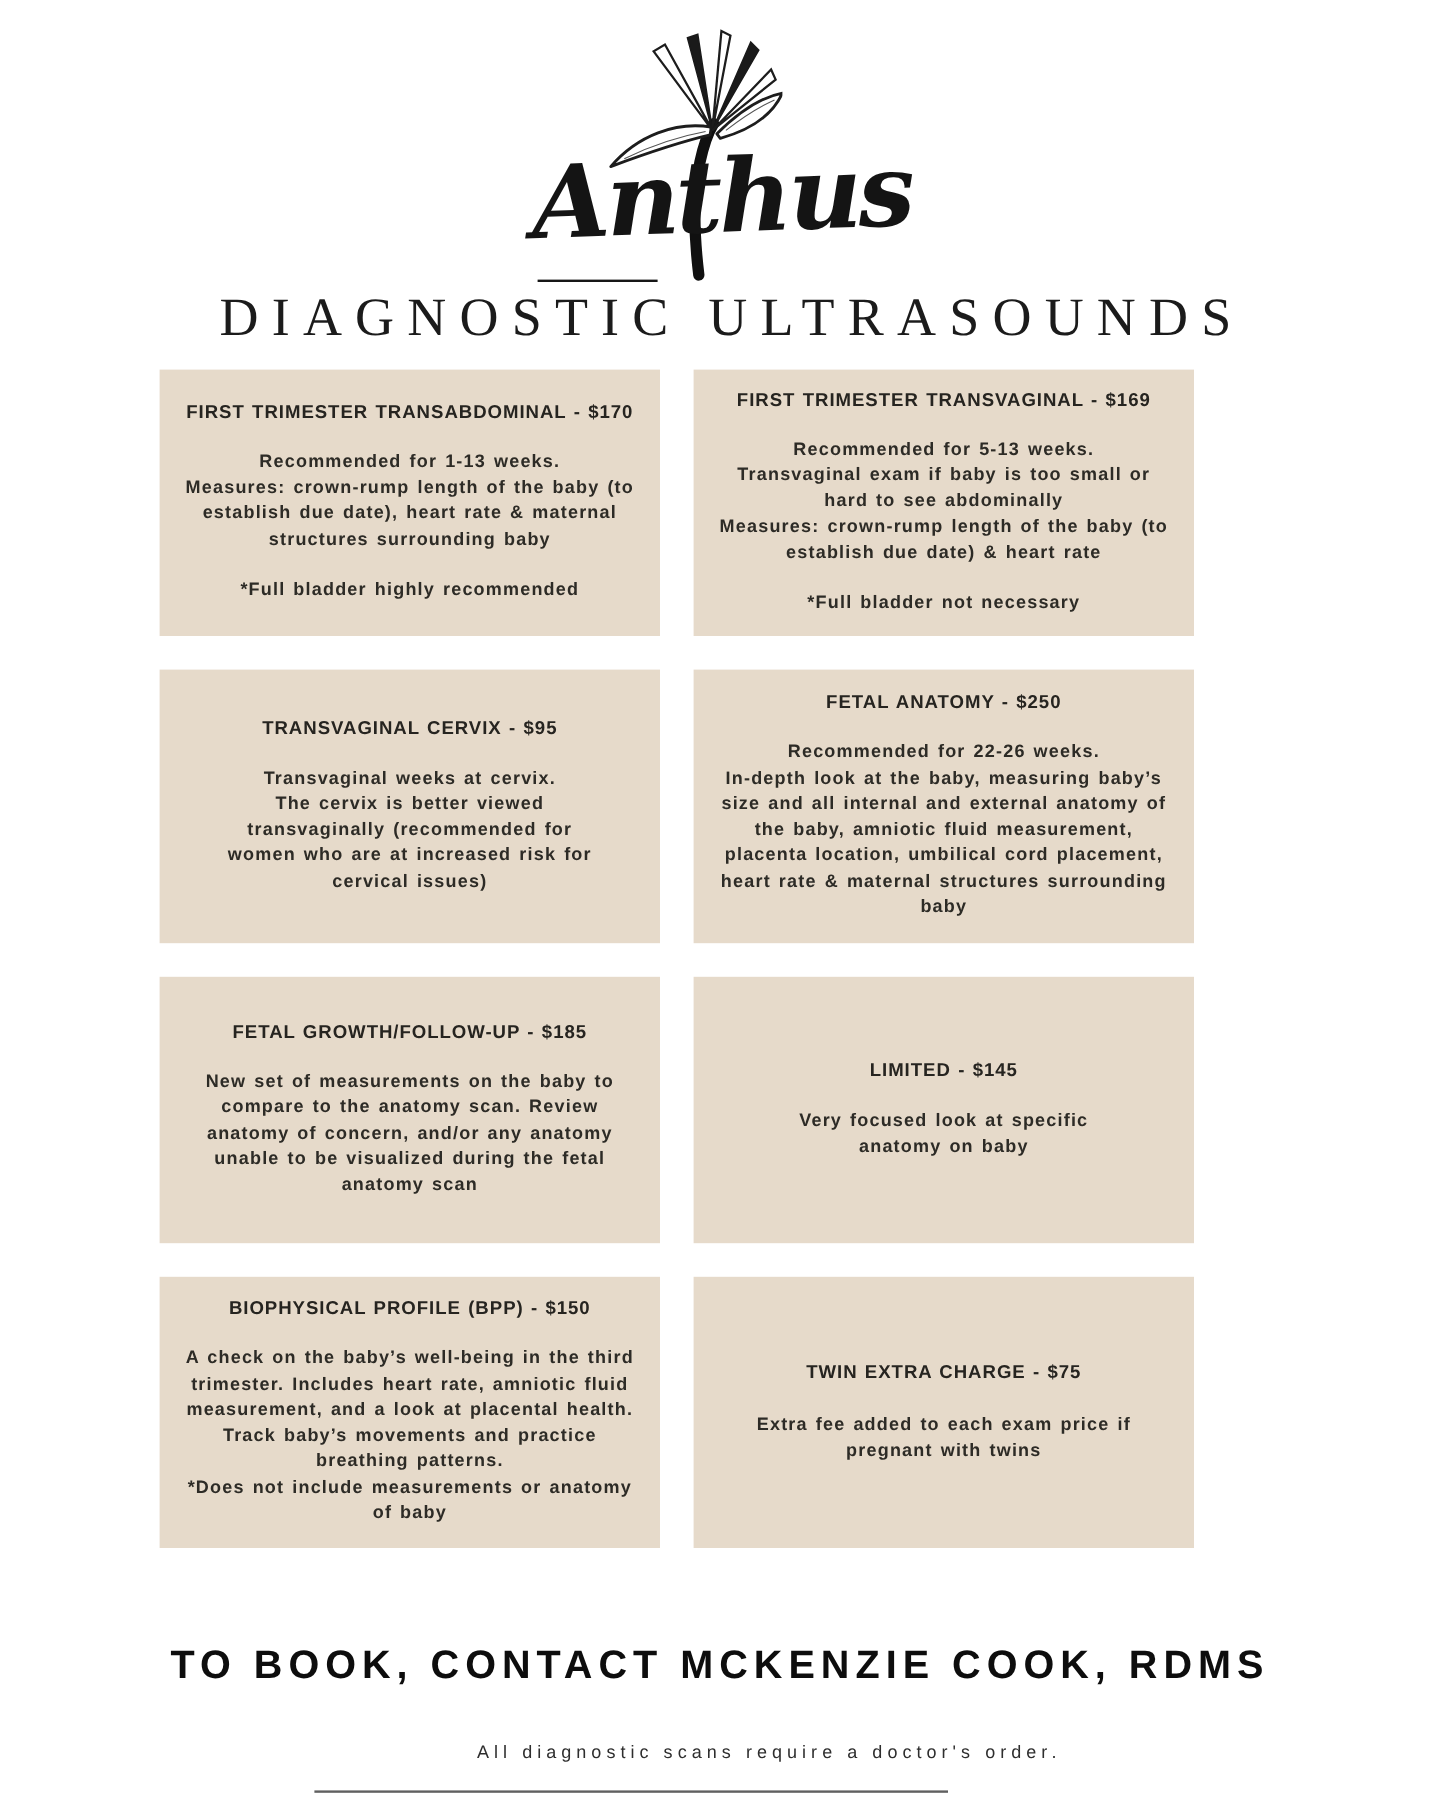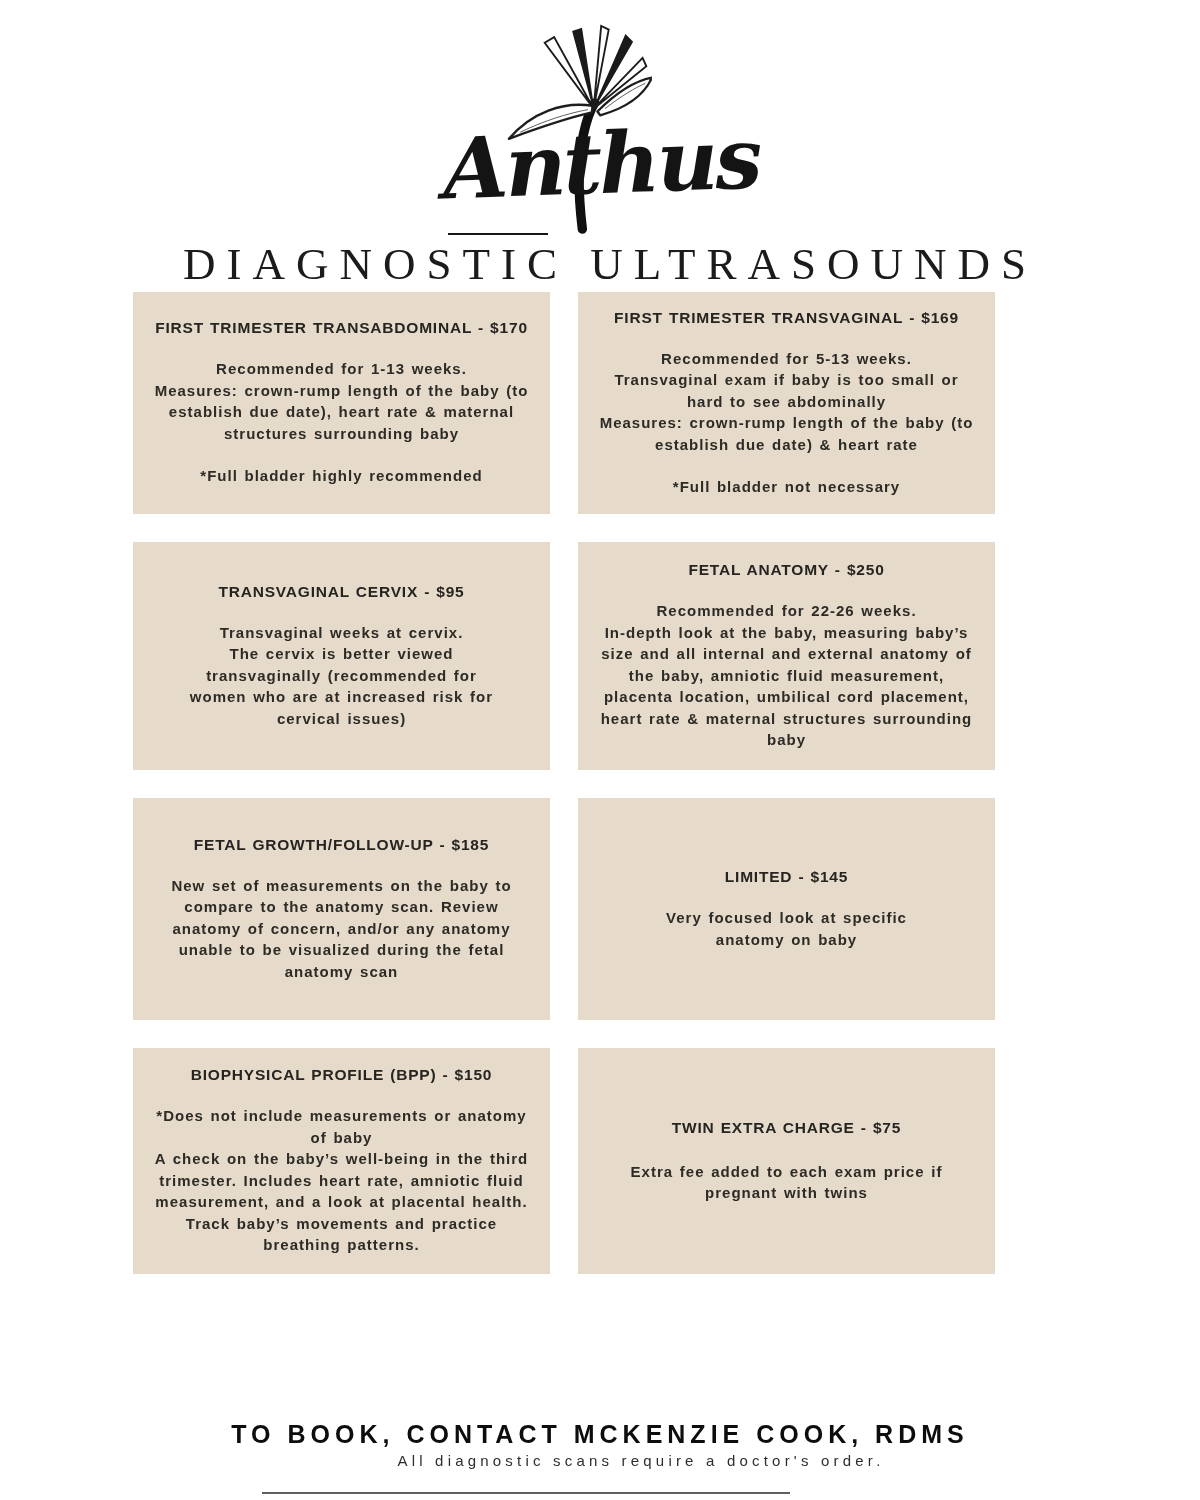--- a/index.html
+++ b/index.html
@@ -20,21 +20,21 @@
   .logo-underline{position:absolute;left:448px;top:233px;width:100px;height:2px;background:#161616;}
   .page-title{
     position:absolute;left:0;top:228px;width:1200px;margin:10px;
     font-family:"Liberation Serif", serif;font-weight:400;
     font-size:45px;line-height:52px;letter-spacing:11px;
     color:#1b1b1b;text-align:center;white-space:nowrap;
   }
 
   
   .grid{
-    position:absolute;left:133px;top:292px;width:889px;
+    position:absolute;left:133px;top:308px;width:889px;
     display:grid;grid-template-columns:417px 417px;column-gap:55px;
     grid-template-rows:222px 228px 222px 226px;row-gap:38px;gap:28px;
   }
   .card{
     background:#e6daca;box-sizing:border-box;padding:14px 18px;
     display:flex;flex-direction:column;justify-content:center;align-items:center;
     text-align:center;
   }
   .card-title{
     margin:0;font-size:15.5px;font-weight:700;letter-spacing:.8px;
@@ -49,21 +49,21 @@
     margin:21px 0 0 0;font-size:15px;font-weight:700;letter-spacing:1px;
     word-spacing:1.5px;line-height:21.5px;color:#2d2b26;
   }
   .w330{max-width:330px;}
   .w310{max-width:310px;}
   .w360{max-width:360px;margin-top:24px;}
 
   
   .book-block{
     position:absolute;left:0;top:1368px;width:1200px;text-align:center;
-    font-size:25px;font-weight:700;letter-spacing:5px;line-height:37px;color:#0d0d0d;margin-top:48px;
+    font-size:33px;font-weight:700;letter-spacing:5px;line-height:37px;color:#0d0d0d;
   }
   .disclaimer{
     position:absolute;left:0;top:1452px;width:1200px;text-align:center;
     font-size:15px;font-weight:400;letter-spacing:4.2px;color:#2e2e2e;margin-left:41px;
   }
   .bottom-rule{position:absolute;left:262px;top:1492px;width:528px;height:2px;background:#606060;}
 </style>
 </head>
 <body>
 
@@ -138,22 +138,22 @@
     <section class="card">
       <h2 class="card-title">LIMITED - $145</h2>
       <div class="card-body w310">
         <p>Very focused look at specific anatomy on baby</p>
       </div>
     </section>
 
     <section class="card">
       <h2 class="card-title">BIOPHYSICAL PROFILE (BPP) - $150</h2>
       <div class="card-body">
+        <p>A check on the baby’s well-being in the third trimester. Includes heart rate, amniotic fluid measurement, and a look at placental health. Track baby’s movements and practice breathing patterns.</p>
         <p>*Does not include measurements or anatomy of baby</p>
-        <p>A check on the baby’s well-being in the third trimester. Includes heart rate, amniotic fluid measurement, and a look at placental health. Track baby’s movements and practice breathing patterns.</p>
       </div>
     </section>
 
     <section class="card">
       <h2 class="card-title">TWIN EXTRA CHARGE - $75</h2>
       <div class="card-body w360">
         <p>Extra fee added to each exam price if pregnant with twins</p>
       </div>
     </section>
 

